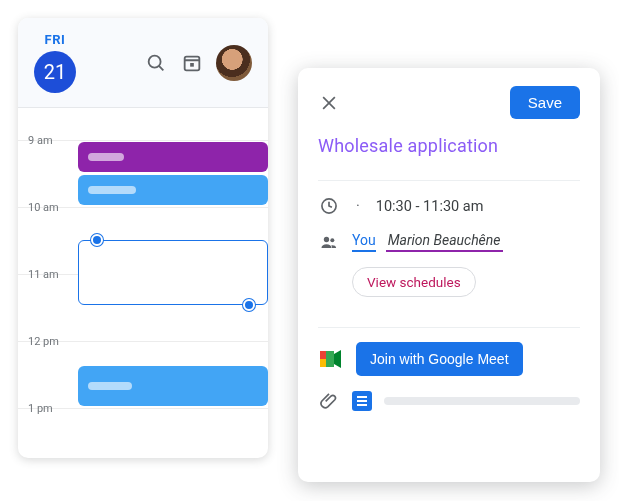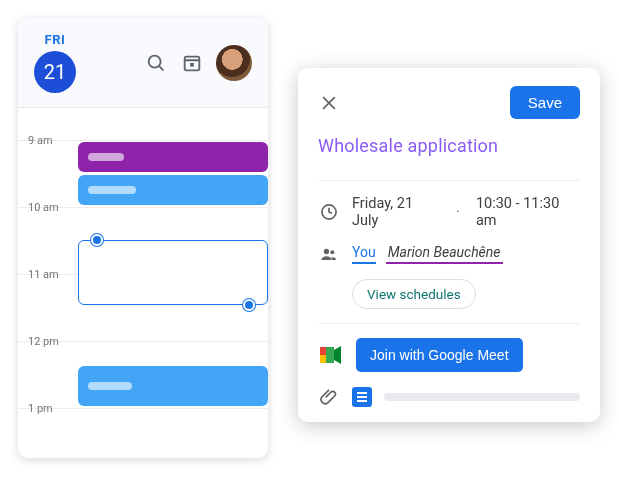--- a/index.html
+++ b/index.html
@@ -122,21 +122,21 @@
     border:2px solid #fff;
     box-shadow:0 0 0 1px #1a73e8;
   }
 
   
   .editor-card {
     position: absolute;
     left: 298px;
     top: 68px;
     width: 302px;
-    height: 354px;
+    height: 414px;
     background:#fff;
     border-radius:10px;
     box-shadow:0 4px 20px rgba(60,64,67,.28);
     padding:18px 20px 16px 20px;
   }
   .editor-top { display:flex; align-items:center; margin-bottom:16px;}
   .close-btn { width:22px;height:22px; color:#5f6368; cursor:pointer; display:flex;align-items:center;justify-content:center;}
   .save-btn {
     margin-left:auto;
     background:#1a73e8;
@@ -165,23 +165,23 @@
   .chip-guest {
     color:#3c4043; font-size:14px; padding:0 2px 2px 2px; border-bottom:2px solid #8e24aa;font-style:italic;
   }
   .view-sched {
     display:inline-block;
     margin-left:34px;
     border:1px solid #dadce0;
     border-radius:18px;
     padding:6px 14px;
     font-size:13.5px;
-    color:#0f766e;
+    color:#be185d;
     cursor:pointer;
-    margin-bottom:4px;
+    margin-bottom:20px;
   }
   .meet-btn {
     background:#1a73e8;color:#fff;border:none;border-radius:5px;
     font-size:14px;font-weight:500;padding:9px 14px;cursor:pointer;
   }
   .meet-logo { width:26px;height:22px; flex:none;}
   .attach-row { display:flex; align-items:center; gap:12px; margin-top:14px;}
   .attach-row .icon{width:22px;height:22px;color:#5f6368;display:flex;align-items:center;justify-content:center;}
   .doc-chip {
     width:20px;height:20px;border-radius:3px;background:#1a73e8;
@@ -257,21 +257,20 @@
   <div class="ev-title">Wholesale application</div>
   <div class="divider"></div>
 
   <div class="row">
     <div class="icon">
       <svg viewBox="0 0 24 24" width="20" height="20" fill="none" stroke="currentColor" stroke-width="2">
           <circle cx="12" cy="12" r="8.5"></circle>
           <polyline points="12 7 12 12 15.5 13.5"></polyline>
         </svg>
     </div>
-    <span>Friday, 21 July</span>
     <span class="dot">·</span>
     <span>10:30 - 11:30 am</span>
   </div>
 
   <div class="row">
     <div class="icon">
       <svg viewBox="0 0 24 24" width="20" height="20" fill="currentColor">
           <circle cx="9" cy="9" r="3.2"></circle>
           <circle cx="16" cy="10" r="2.4"></circle>
           <path d="M3 19c0-2.8 2.7-4.3 6-4.3s6 1.5 6 4.3v.2H3V19z"></path>

